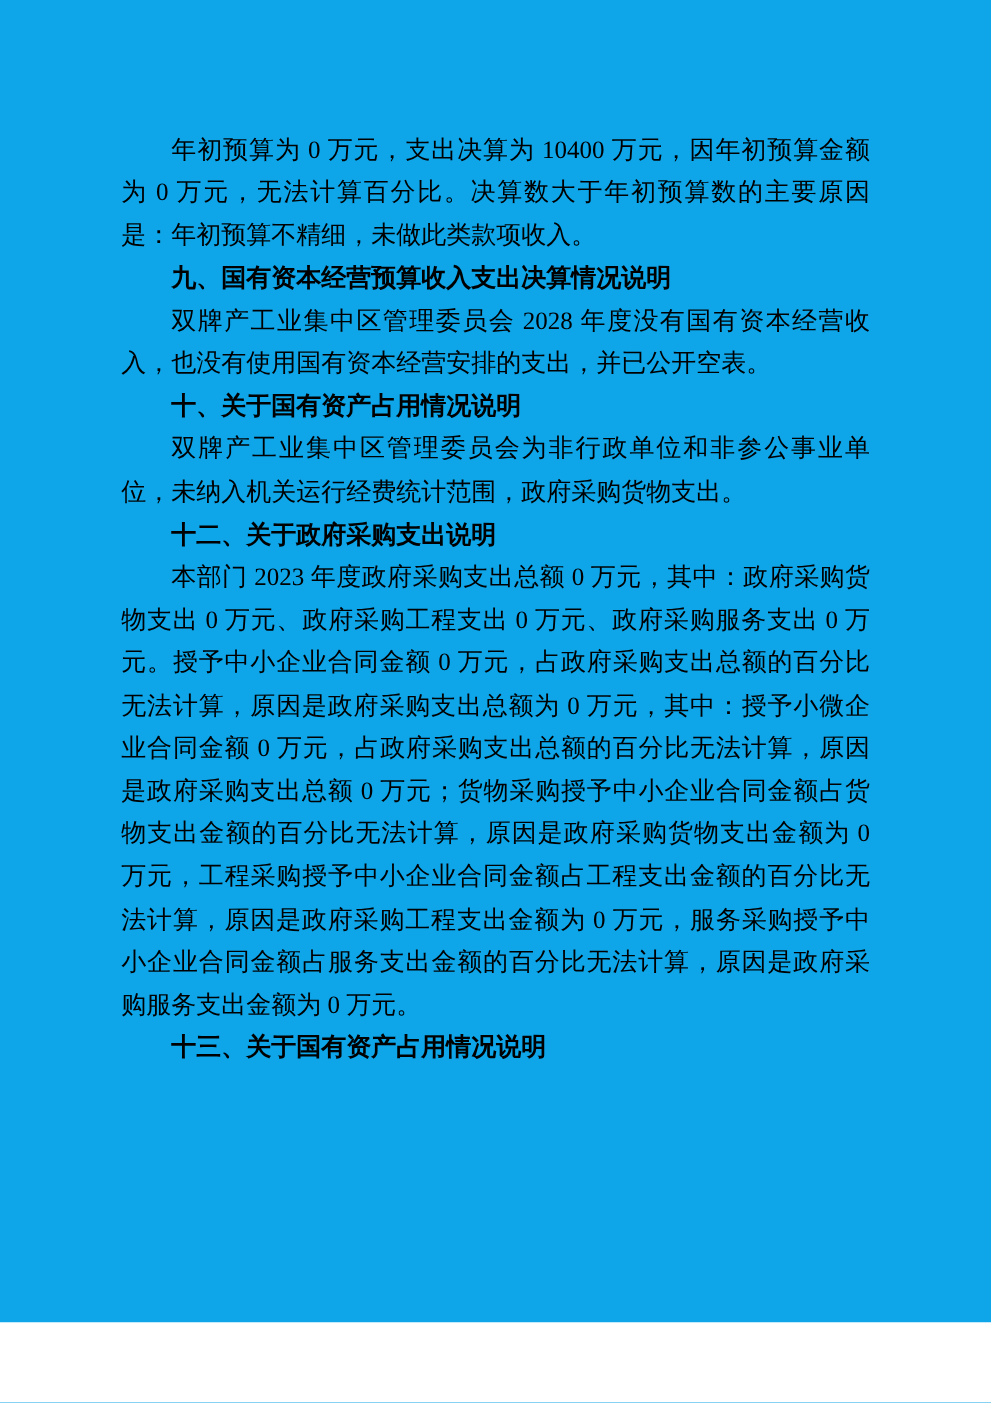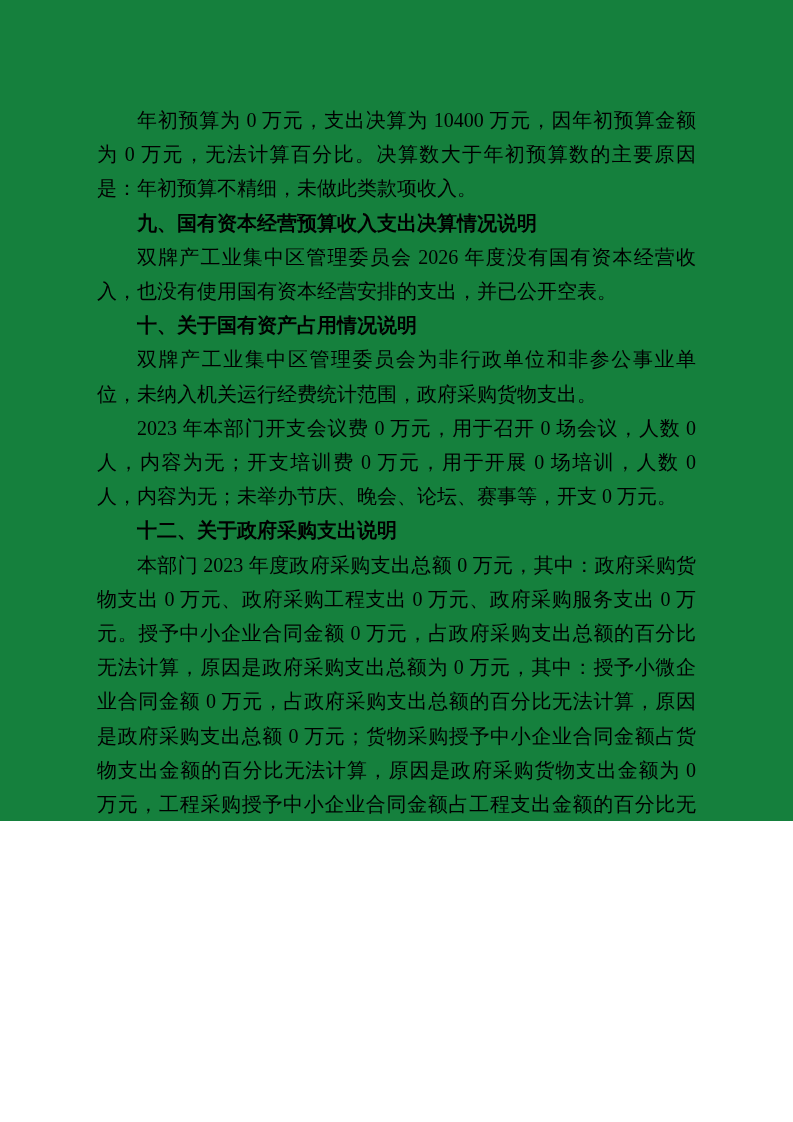--- a/index.html
+++ b/index.html
@@ -3,22 +3,22 @@
 <meta charset="utf-8">
 <style>
   html, body {
     margin: 0;
     padding: 0;
     background: #ffffff;
   }
   .doc-page {
     position: relative;
     width: 793px;
-    height: 821px;
-    background: #15803d;
+    height: 1058px;
+    background: #0ea5e9;
     overflow: hidden;
     box-sizing: border-box;
     padding: 103px 97px 0 97px;
   }
   .doc-body {
     width: 599px;
     color: #000000;
   }
   .doc-par {
     font-family: "Liberation Serif", "DejaVu Serif", serif;
@@ -40,21 +40,20 @@
     color: #000000;
   }
 </style>
 </head>
 <body>
 
 <div class="doc-page">
   <div class="doc-body">
     <p class="doc-par">年初预算为 0 万元，支出决算为 10400 万元，因年初预算金额为 0 万元，无法计算百分比。决算数大于年初预算数的主要原因是：年初预算不精细，未做此类款项收入。</p>
     <p class="doc-heading">九、国有资本经营预算收入支出决算情况说明</p>
-    <p class="doc-par">双牌产工业集中区管理委员会 2026 年度没有国有资本经营收入，也没有使用国有资本经营安排的支出，并已公开空表。</p>
+    <p class="doc-par">双牌产工业集中区管理委员会 2028 年度没有国有资本经营收入，也没有使用国有资本经营安排的支出，并已公开空表。</p>
     <p class="doc-heading">十、关于国有资产占用情况说明</p>
     <p class="doc-par">双牌产工业集中区管理委员会为非行政单位和非参公事业单位，未纳入机关运行经费统计范围，政府采购货物支出。</p>
-    <p class="doc-par">2023 年本部门开支会议费 0 万元，用于召开 0 场会议，人数 0 人，内容为无；开支培训费 0 万元，用于开展 0 场培训，人数 0 人，内容为无；未举办节庆、晚会、论坛、赛事等，开支 0 万元。</p>
     <p class="doc-heading">十二、关于政府采购支出说明</p>
     <p class="doc-par">本部门 2023 年度政府采购支出总额 0 万元，其中：政府采购货物支出 0 万元、政府采购工程支出 0 万元、政府采购服务支出 0 万元。授予中小企业合同金额 0 万元，占政府采购支出总额的百分比无法计算，原因是政府采购支出总额为 0 万元，其中：授予小微企业合同金额 0 万元，占政府采购支出总额的百分比无法计算，原因是政府采购支出总额 0 万元；货物采购授予中小企业合同金额占货物支出金额的百分比无法计算，原因是政府采购货物支出金额为 0 万元，工程采购授予中小企业合同金额占工程支出金额的百分比无法计算，原因是政府采购工程支出金额为 0 万元，服务采购授予中小企业合同金额占服务支出金额的百分比无法计算，原因是政府采购服务支出金额为 0 万元。</p>
     <p class="doc-heading">十三、关于国有资产占用情况说明</p>
   </div>
 </div>
 
 </body></html>

